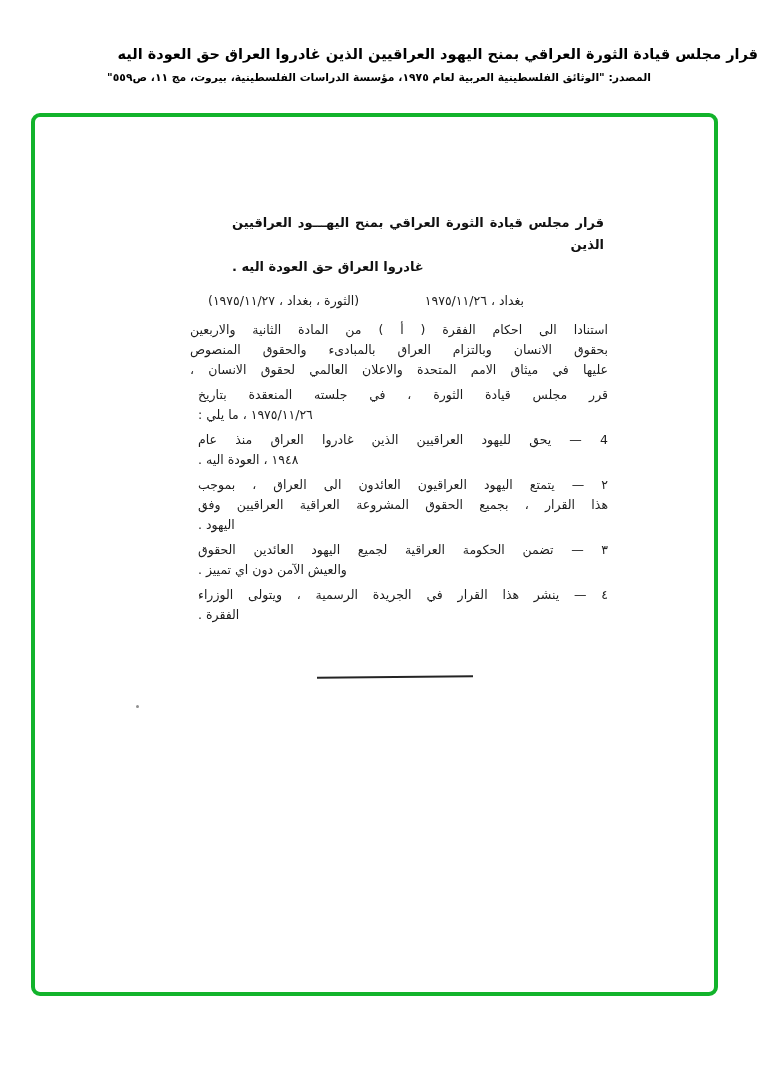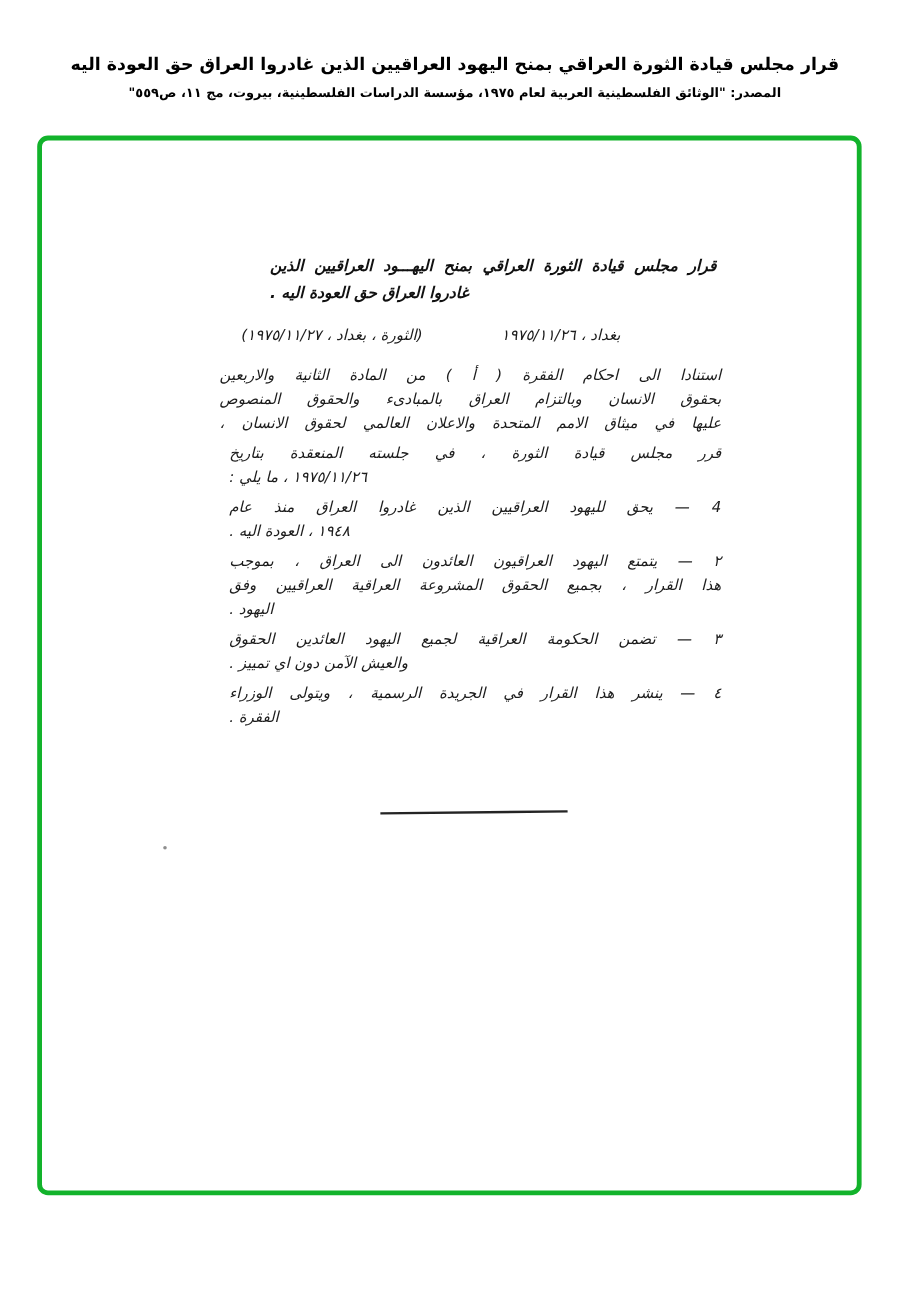--- a/index.html
+++ b/index.html
@@ -7,62 +7,61 @@
     position:relative;
     width:758px;height:1078px;
     background:#ffffff;
     font-family:"DejaVu Sans",sans-serif;
     color:#141414;
     overflow:hidden;
   }
   
   .hdr-title{
     position:absolute;top:44px;left:0;right:0;
-    text-align:center;direction:rtl;
+    direction:rtl;
     font-weight:bold;font-size:14.5px;line-height:20px;
     color:#000;
   }
   .hdr-source{
     position:absolute;top:70px;left:0;right:0;
     text-align:center;direction:rtl;
     font-weight:bold;font-size:10.8px;line-height:16px;
     color:#000;
   }
   
   .frame{
     position:absolute;left:31px;top:113px;
     width:687px;height:883px;
     box-sizing:border-box;
     border:4px solid var(--frame-green,#12B32B);
     border-radius:9px;
     background:#fff;
   }
   
   .content{
-    position:absolute;left:148px;top:95px;
+    position:absolute;left:155px;top:95px;
     width:418px;
     direction:rtl;
     font-size:12.5px;line-height:20px;
     color:#1c1c1c;
-    font-style:italic;
   }
   .doc-title{
     width:372px;
     margin-left:auto;margin-right:4px;
     font-weight:bold;font-size:13px;line-height:22px;
     color:#111;
   }
   .jl{text-align:justify;text-align-last:justify;}
   .cl{text-align:left;}
   .dateline{
     margin-top:13px;
     display:flex;justify-content:space-between;
     padding-right:84px;padding-left:18px;
   }
-  .para{margin-top:14px;}
+  .para{margin-top:9px;}
   .para-tight{margin-top:5px;margin-left:8px;}
   
   .divider{
     position:absolute;left:282px;top:559px;
     width:156px;height:2px;background:#242424;
     transform:rotate(-0.6deg);
   }
   .speck{
     position:absolute;left:101px;top:588px;
     width:3px;height:3px;background:#8e8e8e;border-radius:50%;

